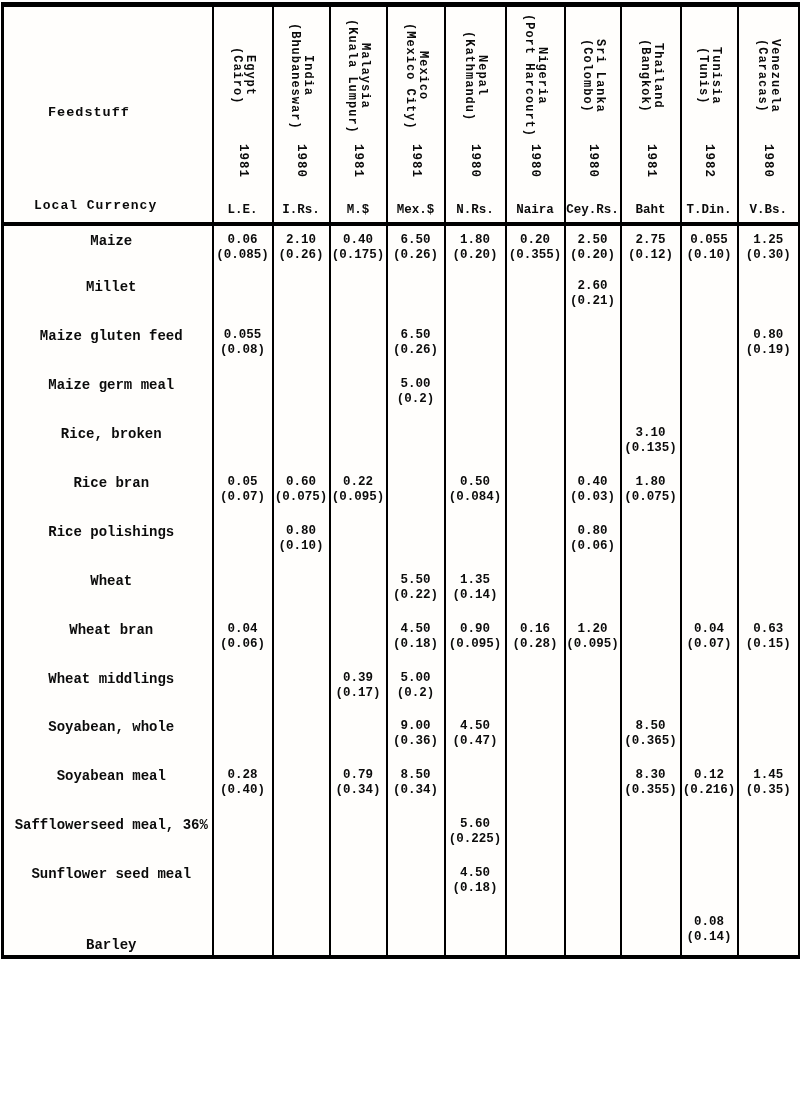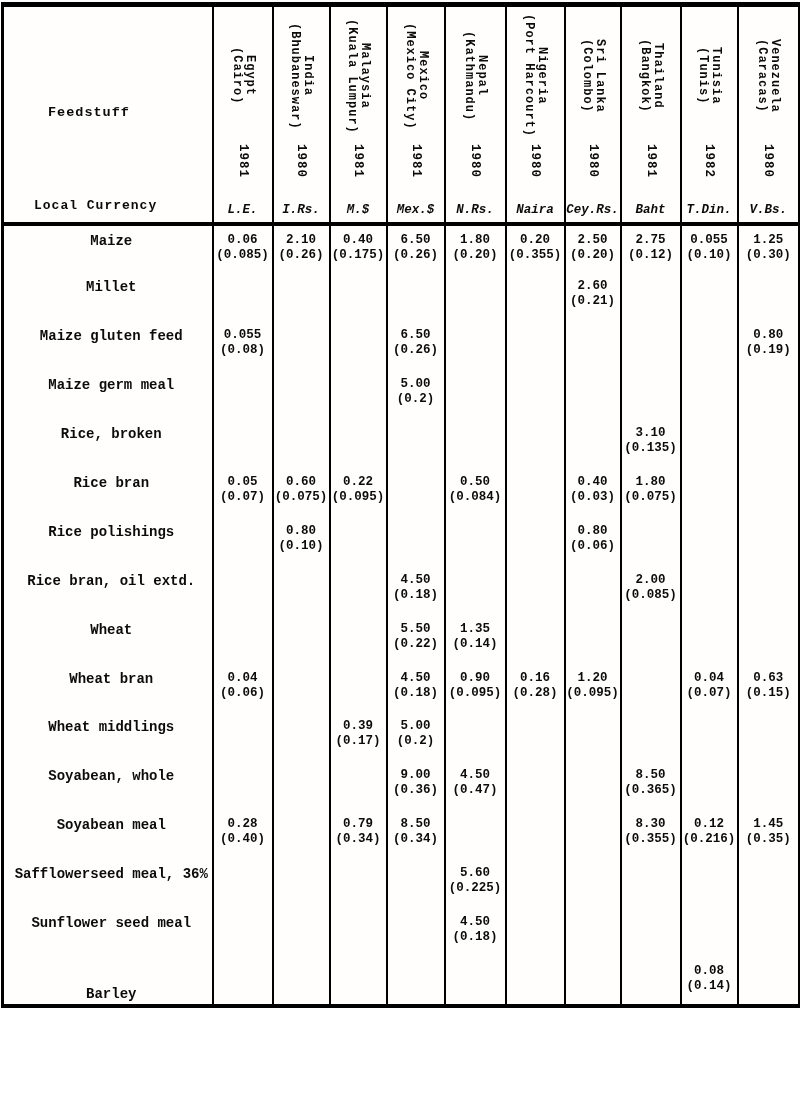--- a/index.html
+++ b/index.html
@@ -35,21 +35,21 @@
   thead th.corner { border-left: none; position: relative; }
 
   .fs-label  { position: absolute; top: 98px;  left: 44px; font-size: 13.5px; letter-spacing: 1px; white-space: nowrap; }
   .lc-label  { position: absolute; bottom: 9px; left: 30px; font-size: 13px; letter-spacing: 1px; white-space: nowrap; }
 
   .hcell { height: 100%; display: flex; flex-direction: column; align-items: center; }
   .vtext { writing-mode: vertical-rl; text-orientation: mixed; white-space: nowrap; }
   .place { margin-top: 5px; height: 128px; font-size: 12px; line-height: 13px; letter-spacing: 1px; }
   .place span { display: block; }
   .year  { margin-top: 4px; font-size: 12.5px; letter-spacing: 1px; }
-  .cur   { margin-top: auto; padding-bottom: 5px; font-size: 12.5px; white-space: nowrap; font-style: italic; }
+  .cur   { margin-top: auto; padding-bottom: 5px; font-size: 12.5px; white-space: nowrap; }
 
   tbody td {
     border-left: 2px solid #000;
     vertical-align: top;
     height: 48.9px;
     padding: 0;
     font-size: 12.5px;
     line-height: 15px;
     overflow: hidden;
   }
@@ -348,39 +348,20 @@
           <td class="val"></td>
           <td class="val">
             <div class="p">0.80</div>
             <div class="u">(0.06)</div>
           </td>
           <td class="val"></td>
           <td class="val"></td>
           <td class="val"></td>
         </tr>
         <tr>
-          <td class="flabel">Rice bran, oil extd.</td>
-          <td class="val"></td>
-          <td class="val"></td>
-          <td class="val"></td>
-          <td class="val">
-            <div class="p">4.50</div>
-            <div class="u">(0.18)</div>
-          </td>
-          <td class="val"></td>
-          <td class="val"></td>
-          <td class="val"></td>
-          <td class="val">
-            <div class="p">2.00</div>
-            <div class="u">(0.085)</div>
-          </td>
-          <td class="val"></td>
-          <td class="val"></td>
-        </tr>
-        <tr>
           <td class="flabel">Wheat</td>
           <td class="val"></td>
           <td class="val"></td>
           <td class="val"></td>
           <td class="val">
             <div class="p">5.50</div>
             <div class="u">(0.22)</div>
           </td>
           <td class="val">
             <div class="p">1.35</div>

